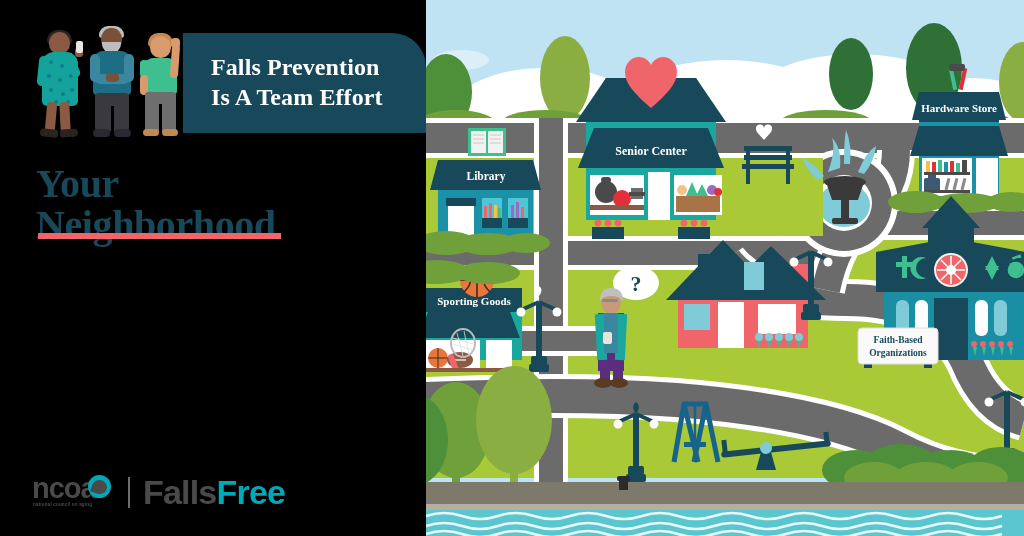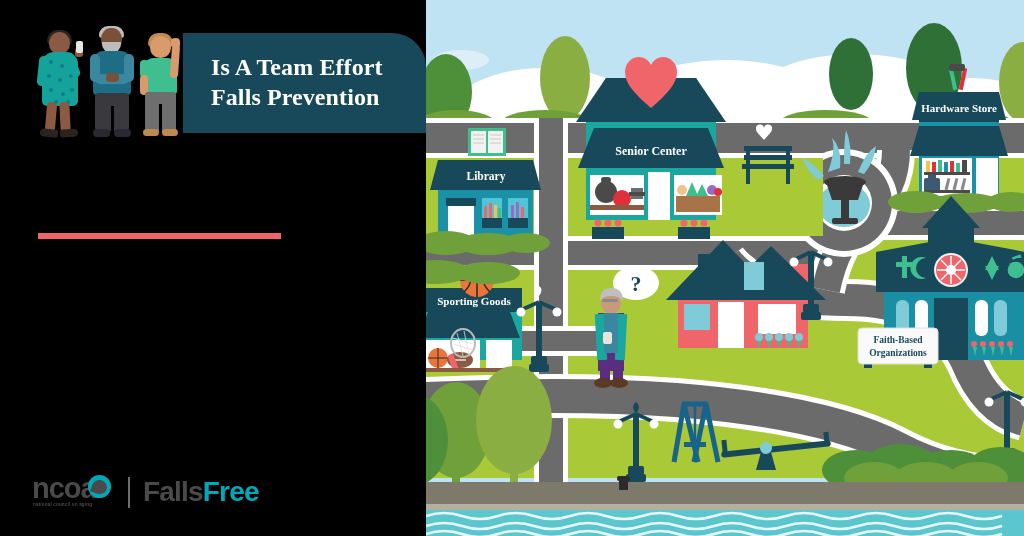--- a/index.html
+++ b/index.html
@@ -138,21 +138,21 @@
     width: 15px; height: 14px; border-radius: 50% 50% 50% 0;
     background: #4A4A4A; transform: rotate(18deg);
   }
   #ncoa-tag {
     position: absolute; left: 1px; top: 30px;
     font-family: "Liberation Sans", sans-serif;
     font-size: 4.6px; font-weight: bold; color: #4A4A4A;
     letter-spacing: 0.15px; white-space: nowrap;
   }
   #logo-divider { width: 2px; height: 31px; background: #6E6E6E; margin: 0 13px 0 10px; }
-  #fallsfree { font-family: "Liberation Sans", sans-serif; font-weight: bold; font-size: 28px; letter-spacing: -0.8px; text-align: center; }
+  #fallsfree { font-family: "Liberation Sans", sans-serif; font-weight: bold; font-size: 34px; letter-spacing: -0.8px; text-align: center; }
   #fallsfree .ff-dark { color: #4A4A4A; }
   #fallsfree .ff-teal { color: #00A9B7; }
 
   
   #map {
     position: absolute; left: 426px; top: 0;
     width: 598px; height: 536px;
     background: #BFE3F2;
     overflow: hidden;
   }
@@ -686,24 +686,28 @@
         <div class="armR"></div>
         <div class="handR"></div>
         <div class="pants"></div>
         <div class="gap"></div>
         <div class="shoeL"></div>
         <div class="shoeR"></div>
       </div>
     </div>
 
     <div id="title-badge">
+      <div class="tline">Falls Prevention</div>
       <div class="tline">Is A Team Effort</div>
-      <div class="tline">Falls Prevention</div>
     </div>
 
+    <div id="headline">
+      <div class="hline">Your</div>
+      <div class="hline">Neighborhood</div>
+    </div>
     <div id="rule"></div>
 
 
     <div id="logo">
       <div id="ncoa-mark">
         <div id="ncoa-word">ncoa</div>
         <div id="ncoa-swoosh"></div>
         <div id="ncoa-tag">national council on aging</div>
       </div>
       <div id="logo-divider"></div>

